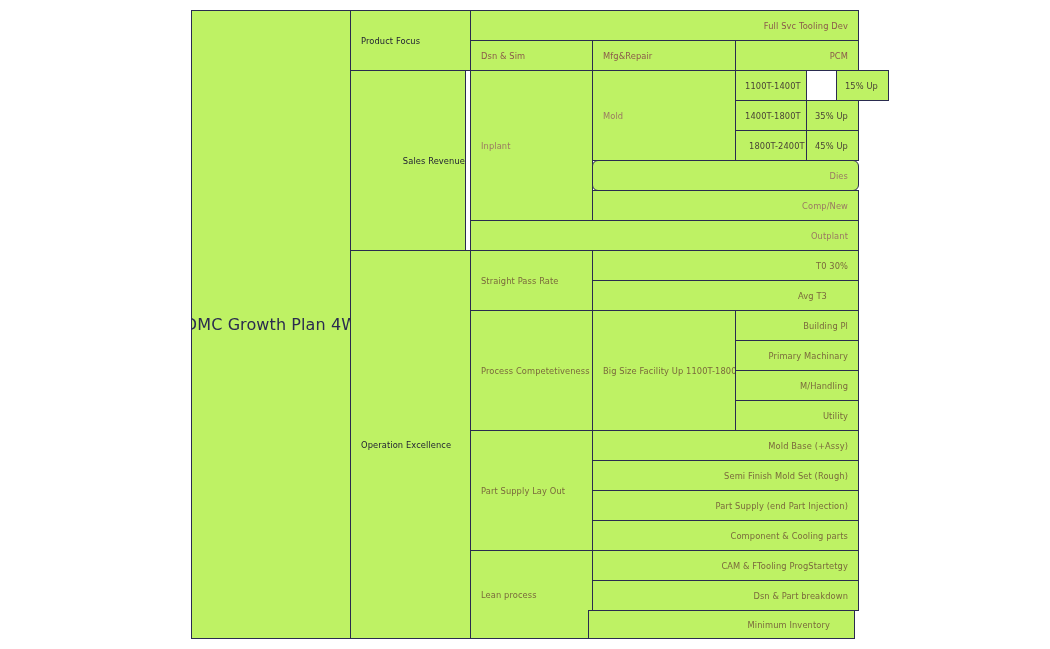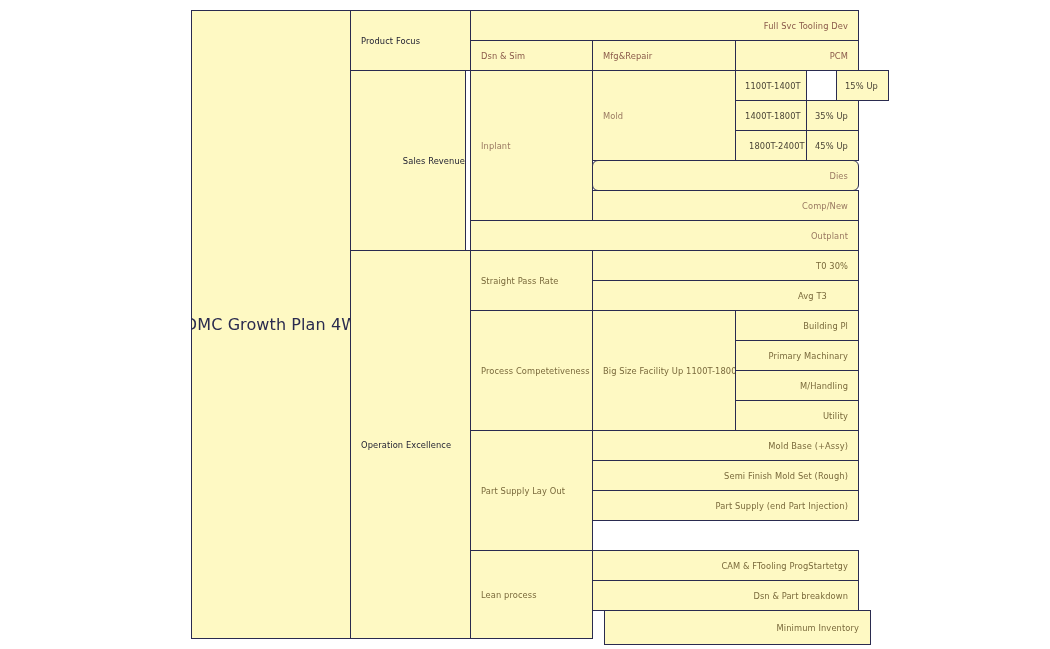--- a/index.html
+++ b/index.html
@@ -1,20 +1,20 @@
 <!DOCTYPE html>
 <html><head>
 <meta charset="utf-8">
 <style>
   html, body { margin:0; padding:0; background:#ffffff; }
   body { width:1050px; height:649px; position:relative; overflow:hidden;
          font-family: "DejaVu Sans", "Liberation Sans", sans-serif; }
   #diagram { position:absolute; left:0; top:0; width:1050px; height:649px; }
   .cell { position:absolute; box-sizing:border-box; border:1.5px solid #2a2b4f;
-          background:#fef9c3; display:flex; align-items:center; font-size:8.3px;
+          background:#bef264; display:flex; align-items:center; font-size:8.3px;
           letter-spacing:0.1px; white-space:nowrap; overflow:hidden; }
   .l { justify-content:flex-start; padding-left:10px; }
   .r { justify-content:flex-end; padding-right:10px; }
   .c { justify-content:center; }
   .root { font-size:16px; color:#2a2b4f; }
   .lvl1 { color:#222233; }
   .brown { color:#8a5a4a; }
   .olive { color:#7a6a3c; }
   .tan   { color:#9a7a62; }
   .dark  { color:#4a4436; }
@@ -121,27 +121,30 @@
   </div>
   <div class="cell r olive" style="left:592px;top:430px;width:267px;height:31px;">
     <span>Mold Base (+Assy)</span>
   </div>
   <div class="cell r olive" style="left:592px;top:460px;width:267px;height:31px;">
     <span>Semi Finish Mold Set (Rough)</span>
   </div>
   <div class="cell r olive" style="left:592px;top:490px;width:267px;height:31px;text-align:center;">
     <span>Part Supply (end Part Injection)</span>
   </div>
+  <div class="cell r olive" style="left:592px;top:520px;width:267px;height:31px;">
+    <span>Component &amp; Cooling parts</span>
+  </div>
 
   <div class="cell l olive" style="left:470px;top:550px;width:123px;height:89px;">
     <span>Lean process</span>
   </div>
   <div class="cell r olive" style="left:592px;top:550px;width:267px;height:31px;">
     <span>CAM  &amp; FTooling ProgStartetgy</span>
   </div>
   <div class="cell r olive" style="left:592px;top:580px;width:267px;height:31px;">
     <span>Dsn &amp; Part breakdown</span>
   </div>
-  <div class="cell r olive" style="left:604px;top:610px;width:267px;height:35px;padding-right:11px;">
+  <div class="cell r olive" style="left:588px;top:610px;width:267px;height:29px;padding-right:24px;">
     <span>Minimum Inventory</span>
   </div>
 
 </div>
 
 </body></html>

